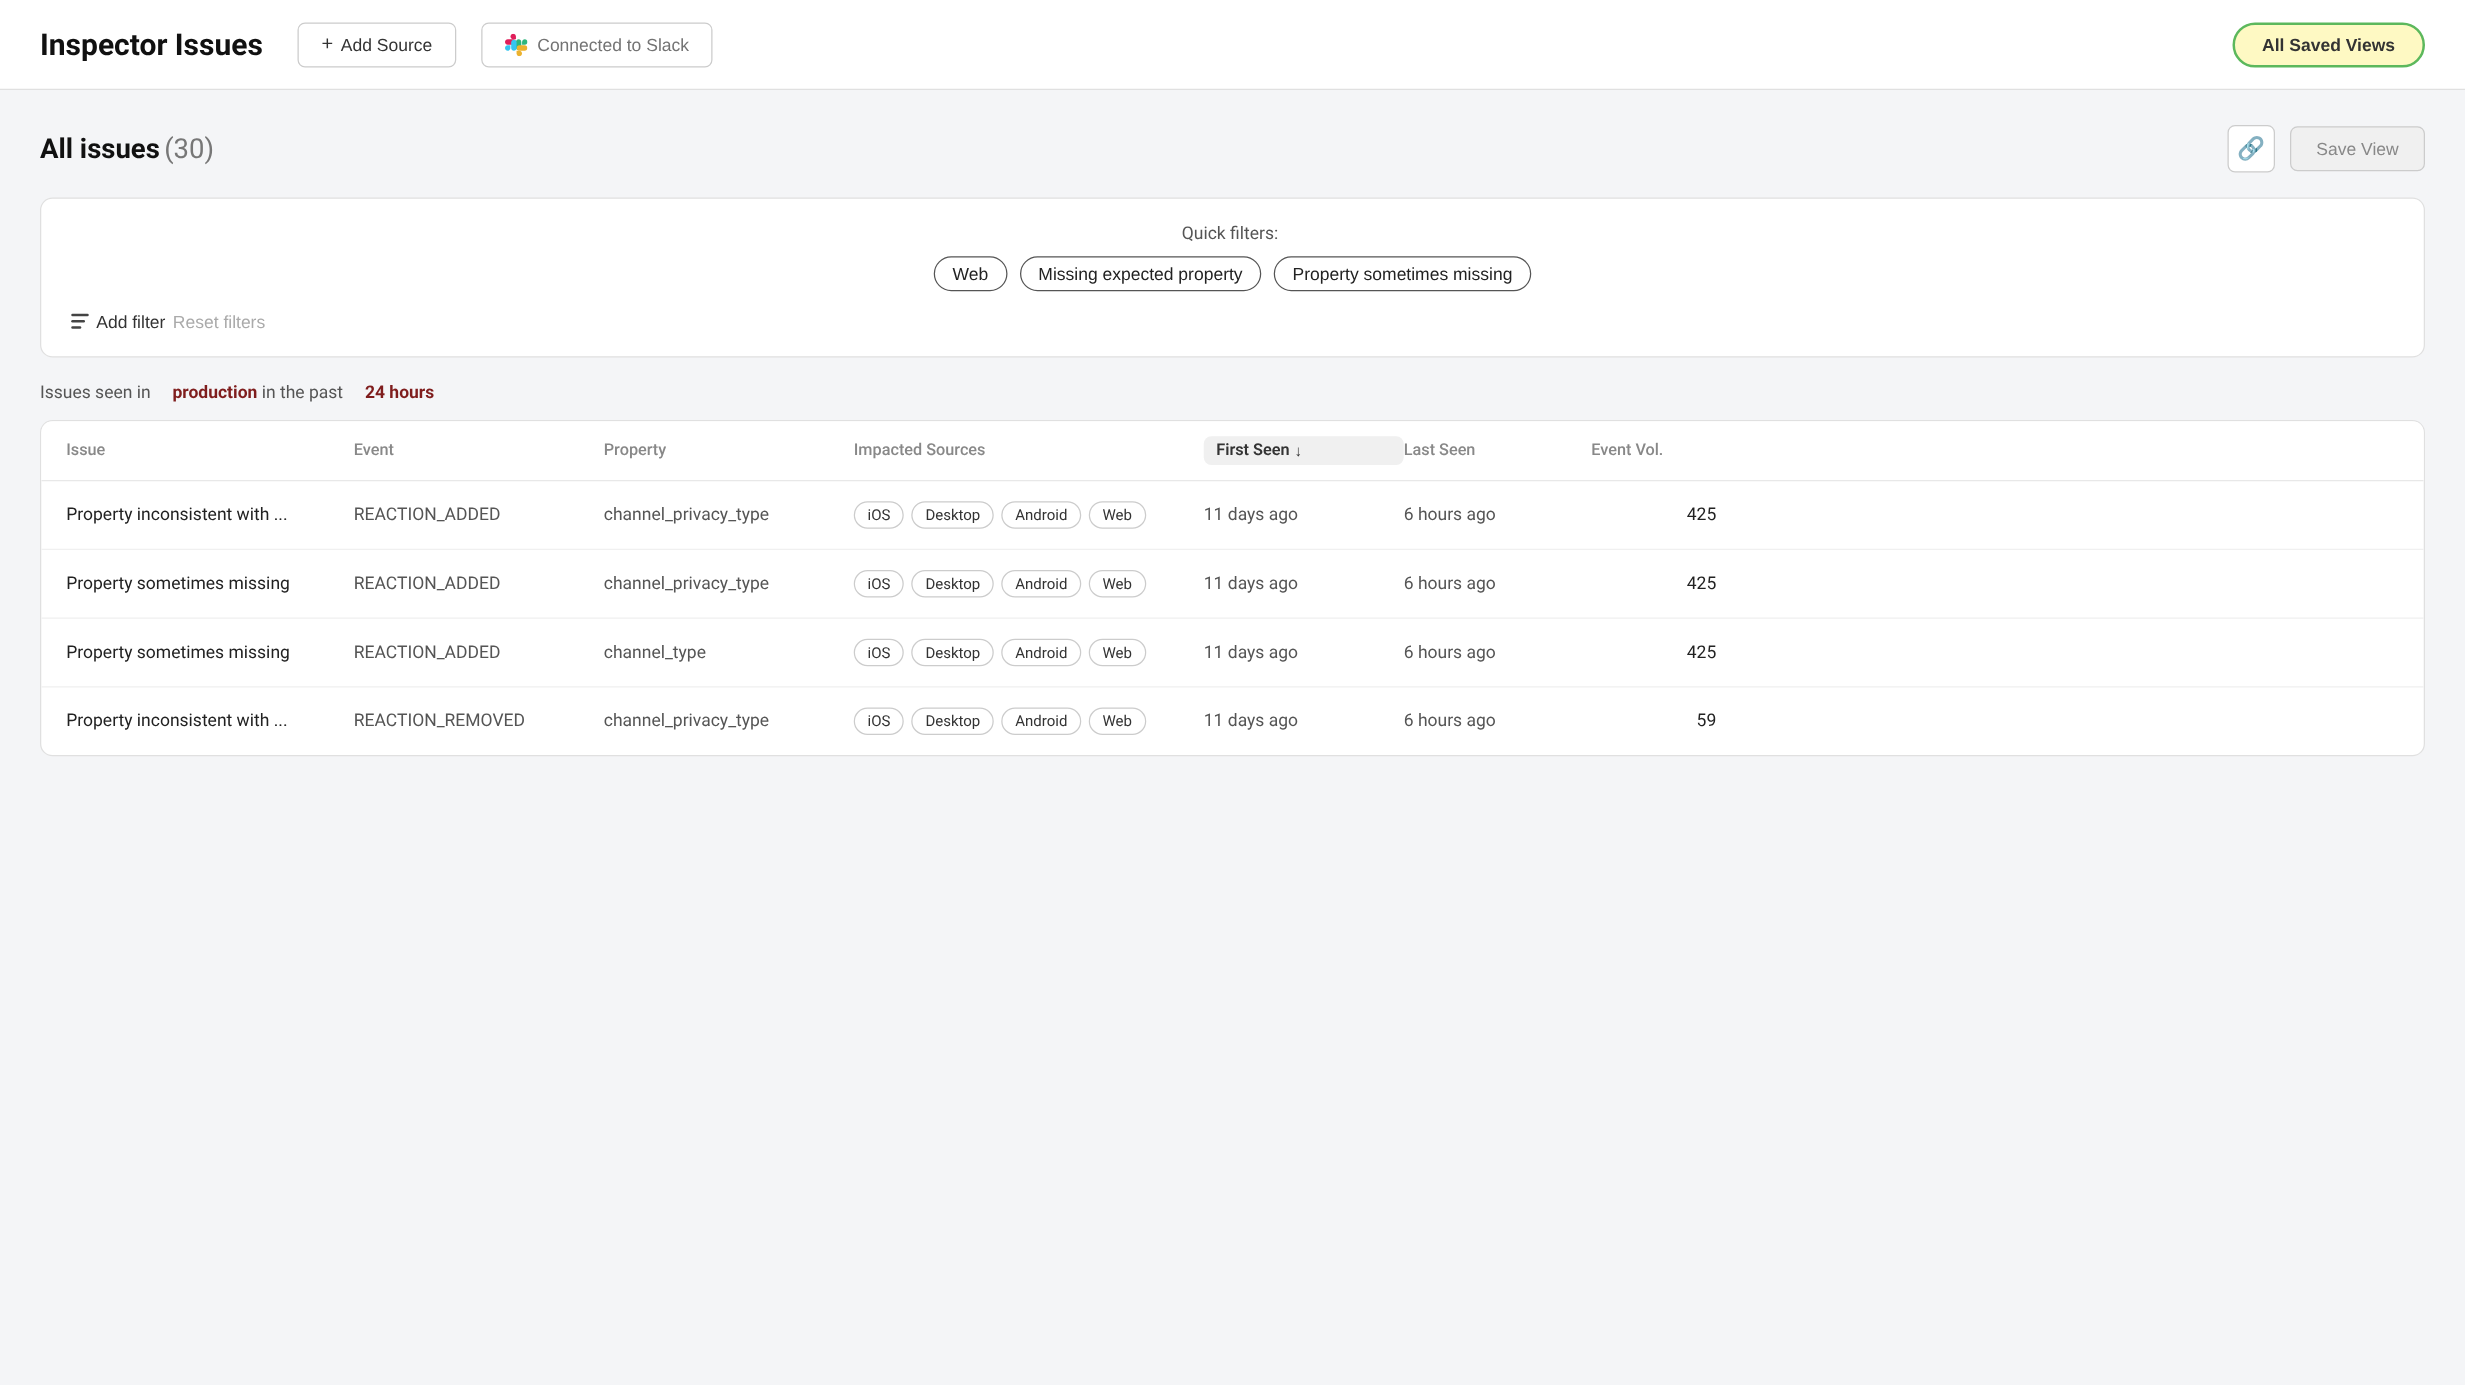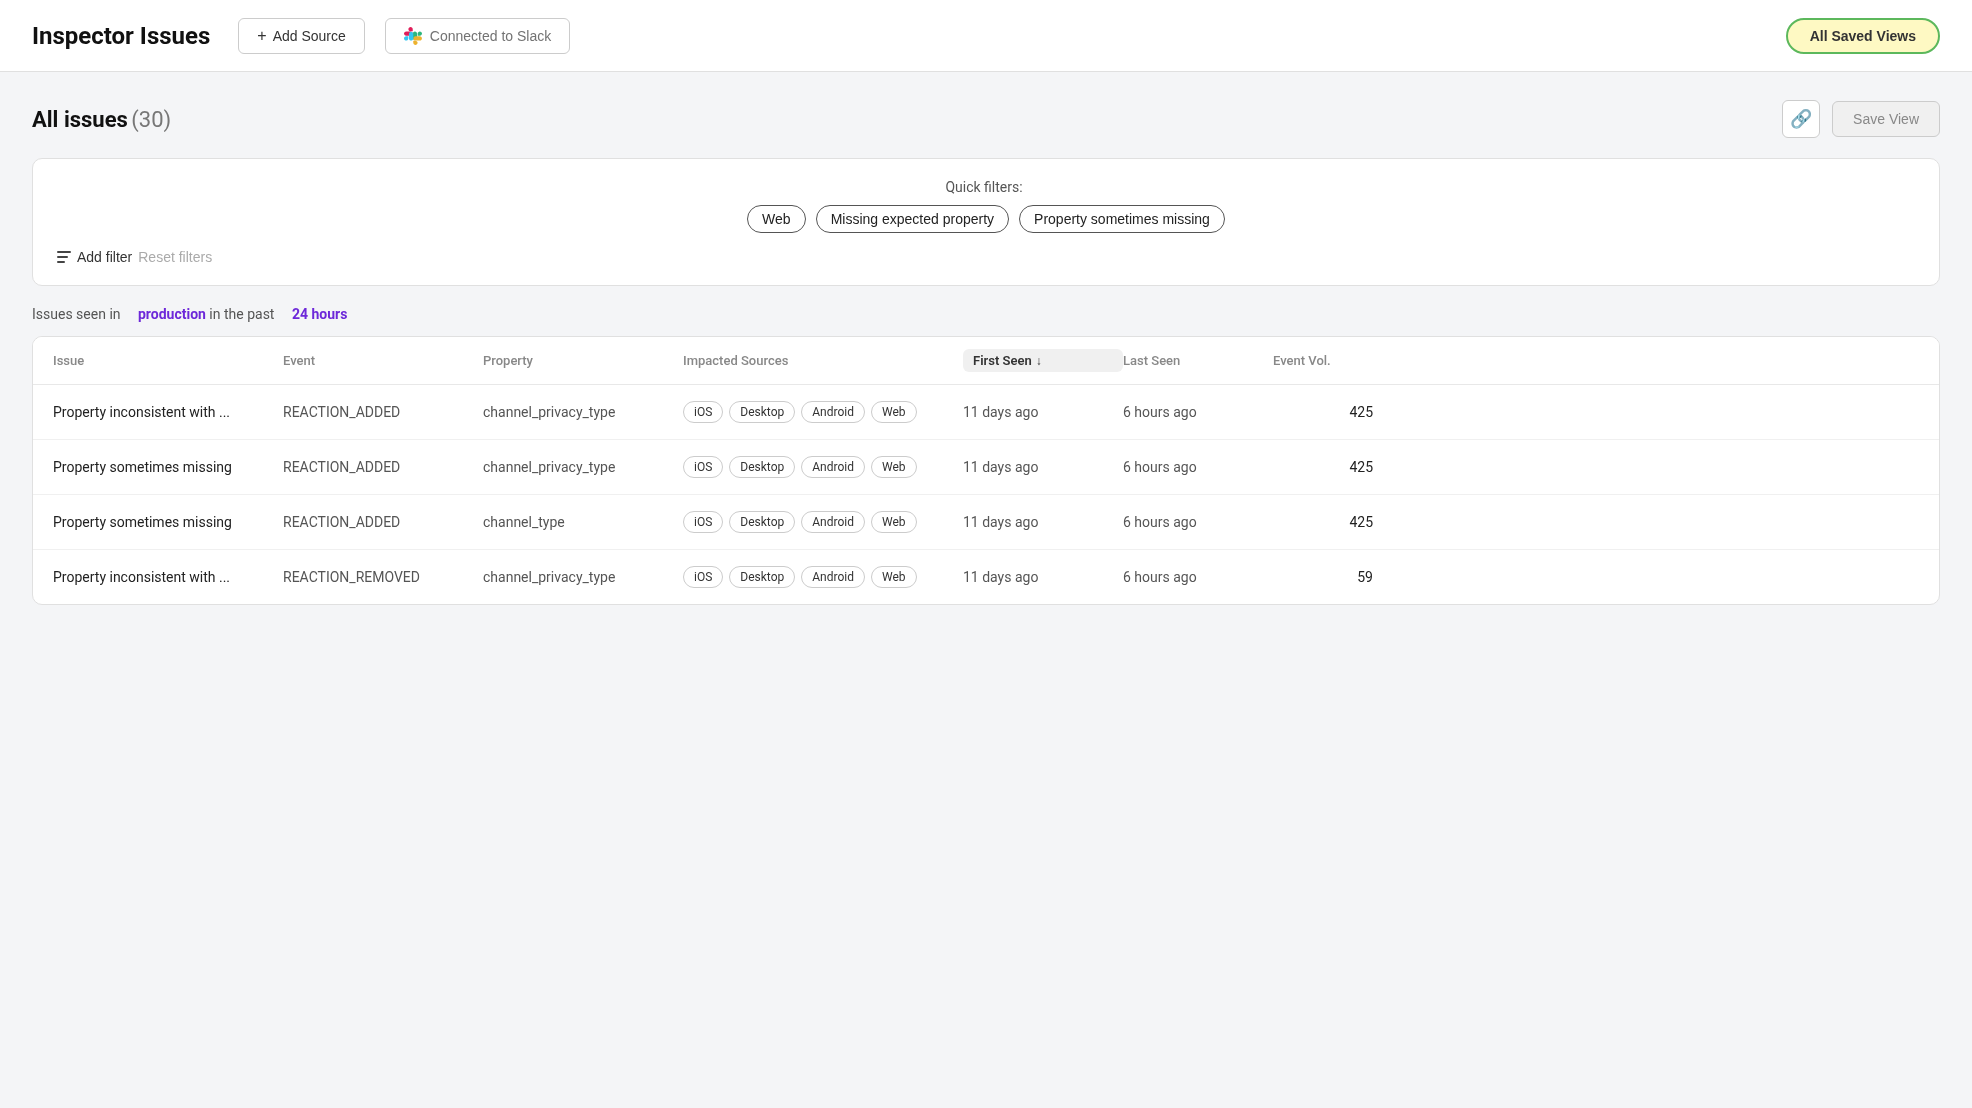--- a/index.html
+++ b/index.html
@@ -177,21 +177,21 @@
       color: #aaa;
     }
 
     
     .issues-seen-text {
       font-size: 14px;
       color: #555;
       margin-bottom: 14px;
     }
     .issues-seen-text strong {
-      color: #6d28d9;
+      color: #7f1d1d;
       font-weight: 700;
       padding-left: 14px;
     }
 
     
     .issues-table {
       background: #fff;
       border: 1px solid #e0e0e0;
       border-radius: 10px;
       overflow: hidden;

